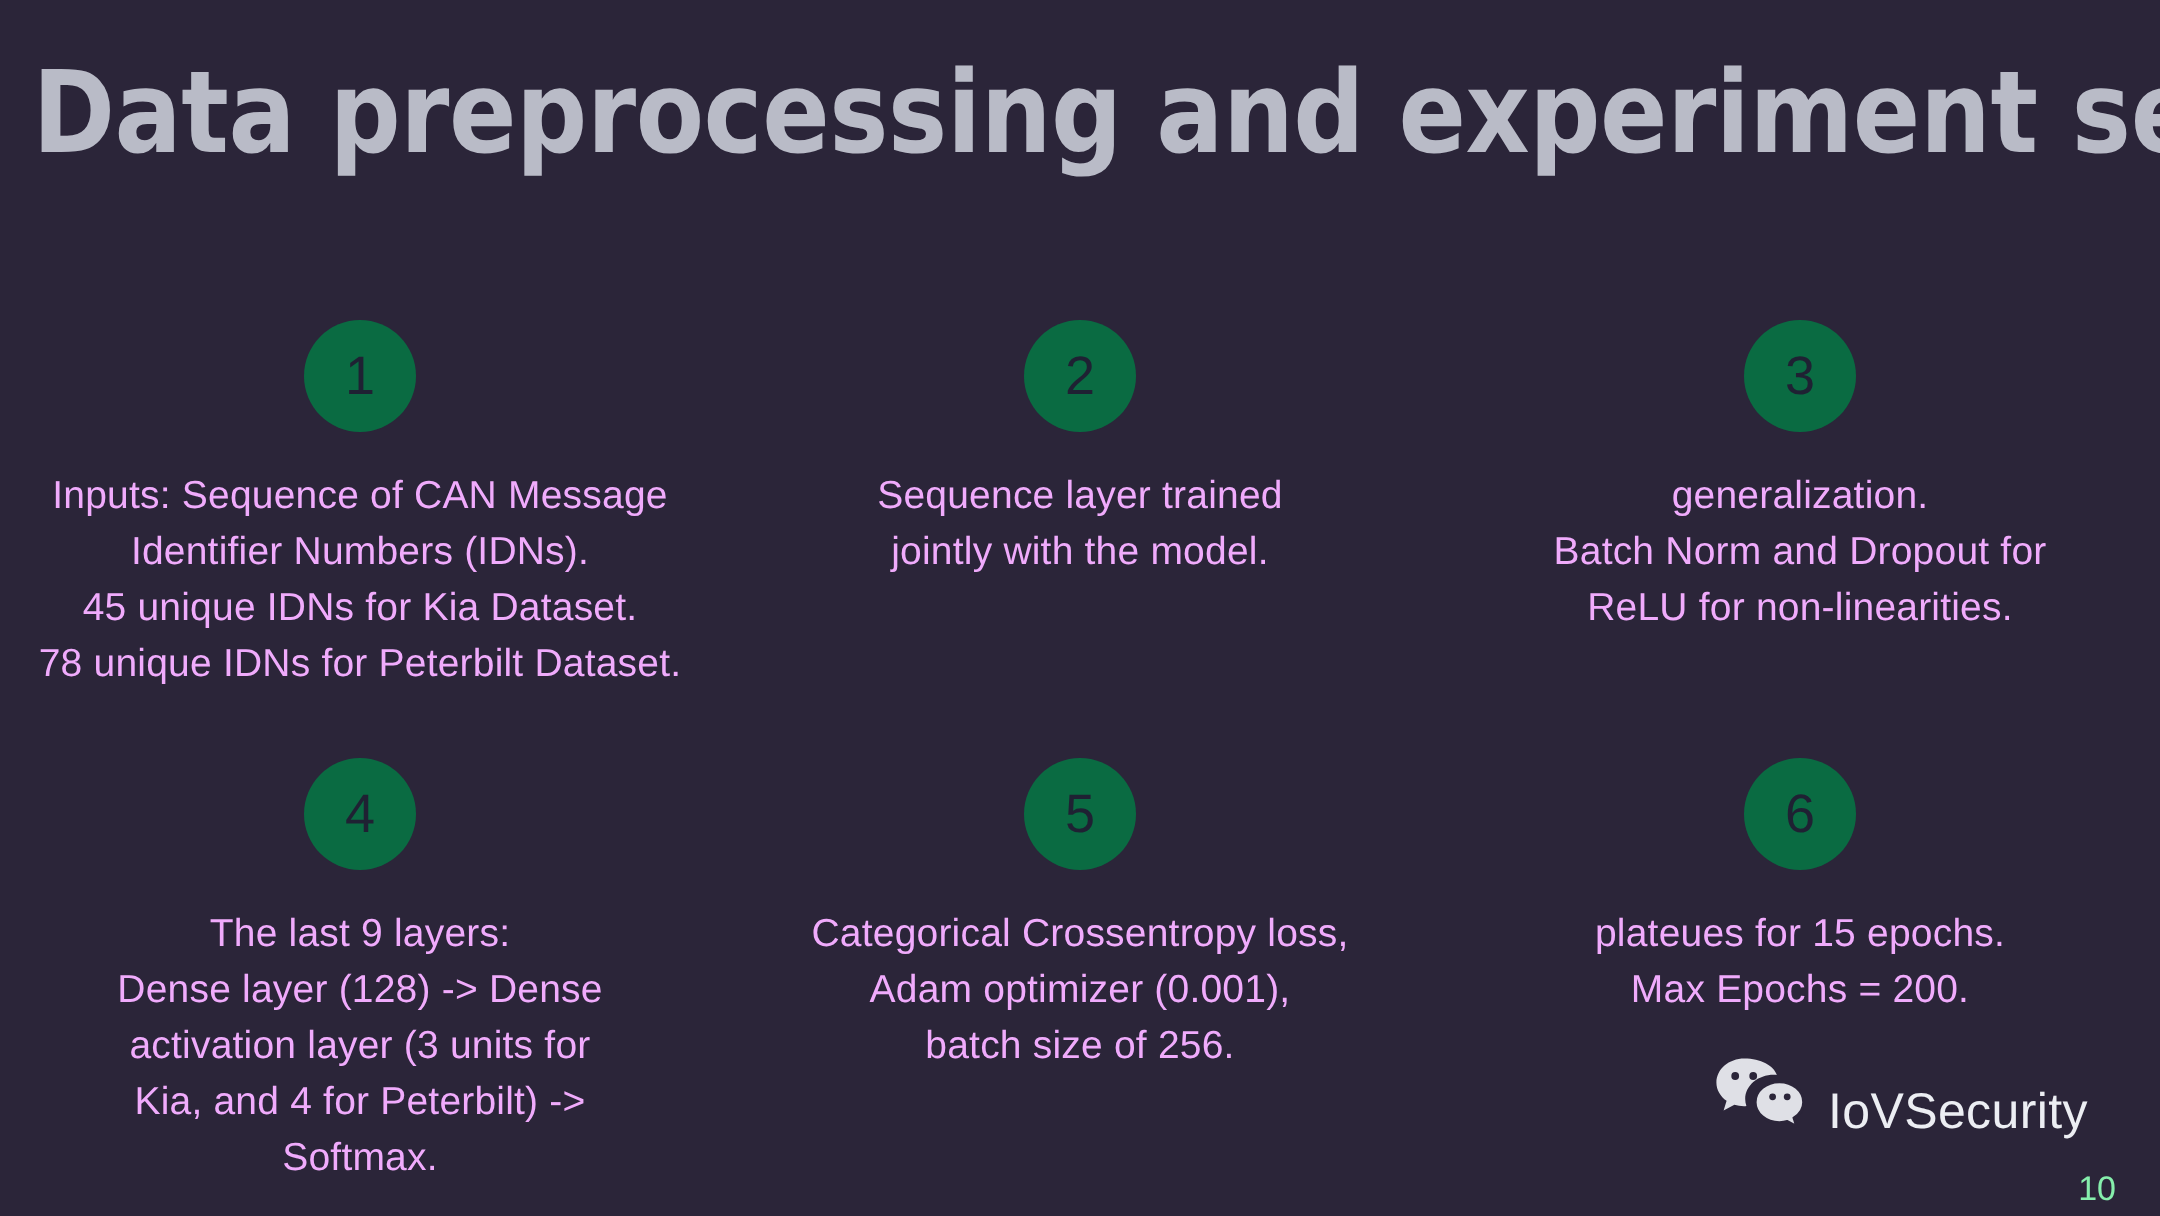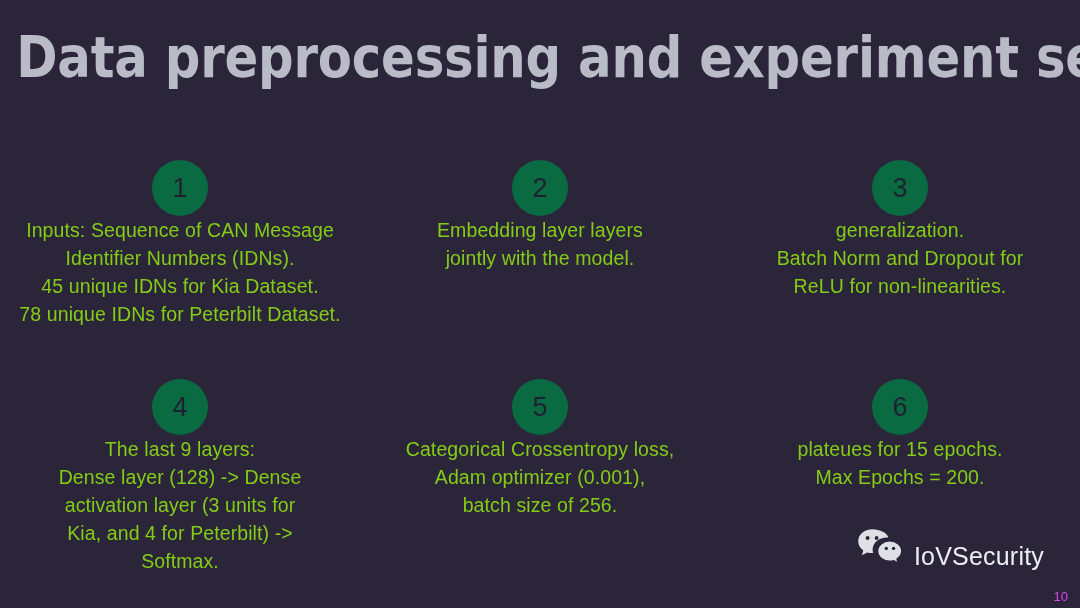--- a/index.html
+++ b/index.html
@@ -69,23 +69,24 @@
     align-items: center;
     justify-content: center;
     font-family: "Liberation Sans", sans-serif;
     font-size: 27px;
     font-weight: 500;
     line-height: 1;
     flex: none;
   }
 
   .cell-text {
+    margin-top: 18px;
     width: 330px;
     text-align: center;
-    color: #84cc16;
+    color: #f0abfc;
     font-size: 19.5px;
     line-height: 28px;
     font-weight: 400;
     letter-spacing: 0.1px;
   }
 
   .cell-text .ln { display: block; }
 
   
   .watermark {
@@ -105,24 +106,24 @@
     color: #eceef3;
     font-size: 25px;
     font-weight: 400;
     letter-spacing: 0.2px;
     line-height: 1;
     margin-top: 21px;
   }
 
   .page-number {
     position: absolute;
-    right: 12px;
+    right: 22px;
     bottom: 5px;
-    color: #d946ef;
-    font-size: 13px;
+    color: #86efac;
+    font-size: 17px;
     line-height: 1;
   }
 </style>
 </head>
 <body>
 
 <div class="slide">
 
   <div class="slide-title">Data preprocessing and experiment setup</div>
 
@@ -134,21 +135,21 @@
         <span class="ln">Inputs: Sequence of CAN Message</span>
         <span class="ln">Identifier Numbers (IDNs).</span>
         <span class="ln">45 unique IDNs for Kia Dataset.</span>
         <span class="ln">78 unique IDNs for Peterbilt Dataset.</span>
       </div>
     </div>
 
     <div class="cell">
       <div class="badge">2</div>
       <div class="cell-text">
-        <span class="ln">Embedding layer layers</span>
+        <span class="ln">Sequence layer trained</span>
         <span class="ln">jointly with the model.</span>
       </div>
     </div>
 
     <div class="cell">
       <div class="badge">3</div>
       <div class="cell-text">
         <span class="ln">generalization.</span>
         <span class="ln">Batch Norm and Dropout for</span>
         <span class="ln">ReLU for non-linearities.</span>

